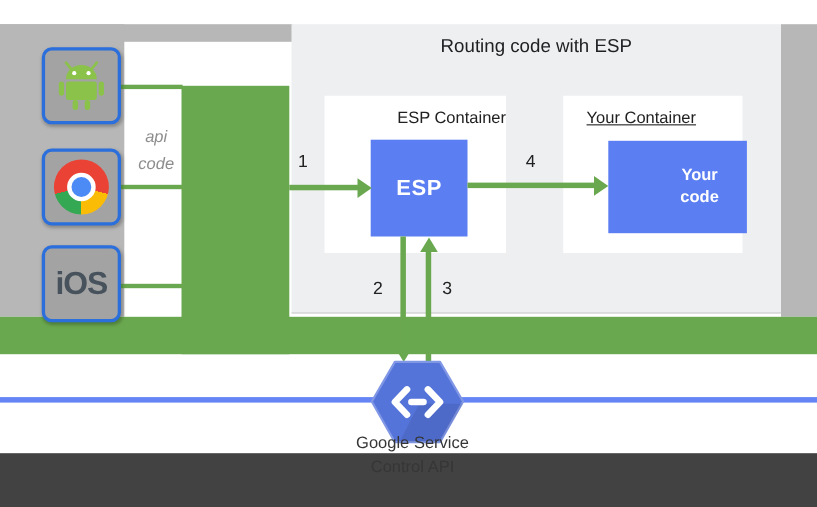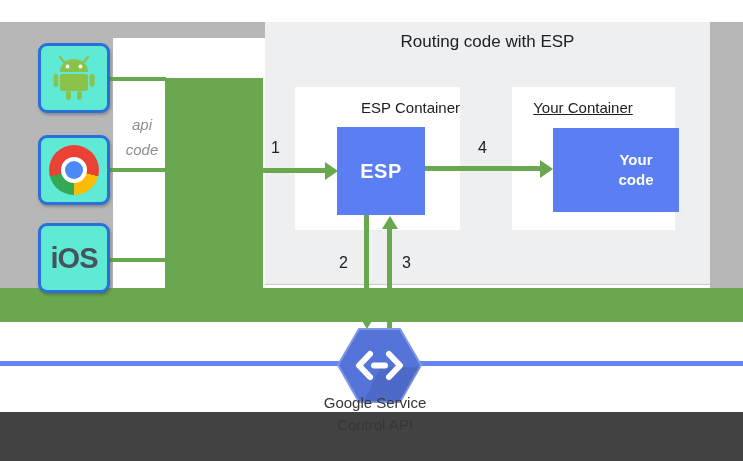--- a/index.html
+++ b/index.html
@@ -23,21 +23,21 @@
   .container-box{background:#ffffff;}
   .esp-container{left:295px;top:87px;width:165px;height:143px;}
   .your-container{left:512px;top:87px;width:163px;height:143px;}
   .container-title{font-size:15px;color:#212121;text-align:center;}
   .esp-title{left:295px;top:99px;width:165px;text-align:right;}
   .your-title{left:512px;top:99px;width:142px;text-decoration:underline;}
   .blue-box{background:#5b7ef2;color:#ffffff;font-weight:bold;display:flex;align-items:center;justify-content:center;flex-direction:column;text-align:center;}
   .esp-box{left:337px;top:127px;width:88px;height:88px;font-size:20px;letter-spacing:.5px;}
   .your-code-box{left:553px;top:128px;width:86px;height:84px;font-size:15px;line-height:20px;padding-left:40px;}
   
-  .client-box{left:38px;width:72px;height:70px;background:#5eead4;border:3px solid #2b6fdd;border-radius:9px;box-sizing:border-box;
+  .client-box{left:38px;width:72px;height:70px;background:#a3a3a3;border:3px solid #2b6fdd;border-radius:9px;box-sizing:border-box;
     box-shadow:1px 2px 3px rgba(0,0,0,0.25);display:flex;align-items:center;justify-content:center;}
   .android-box{top:43px;}
   .chrome-box{top:135px;}
   .ios-box{top:223px;}
   .ios-text{font-size:29px;font-weight:bold;color:#47525c;letter-spacing:-1px;}
   .chrome-icon{width:50px;height:50px;border-radius:50%;
     background:conic-gradient(from 105deg,#fbbc05 0 75deg,#34a853 0 150deg,#ea4335 0 360deg);
     position:relative;}
   .chrome-icon .c-white{position:absolute;left:12px;top:12px;width:26px;height:26px;border-radius:50%;background:#ffffff;}
   .chrome-icon .c-blue{position:absolute;left:16px;top:16px;width:18px;height:18px;border-radius:50%;background:#4c8bf5;}

